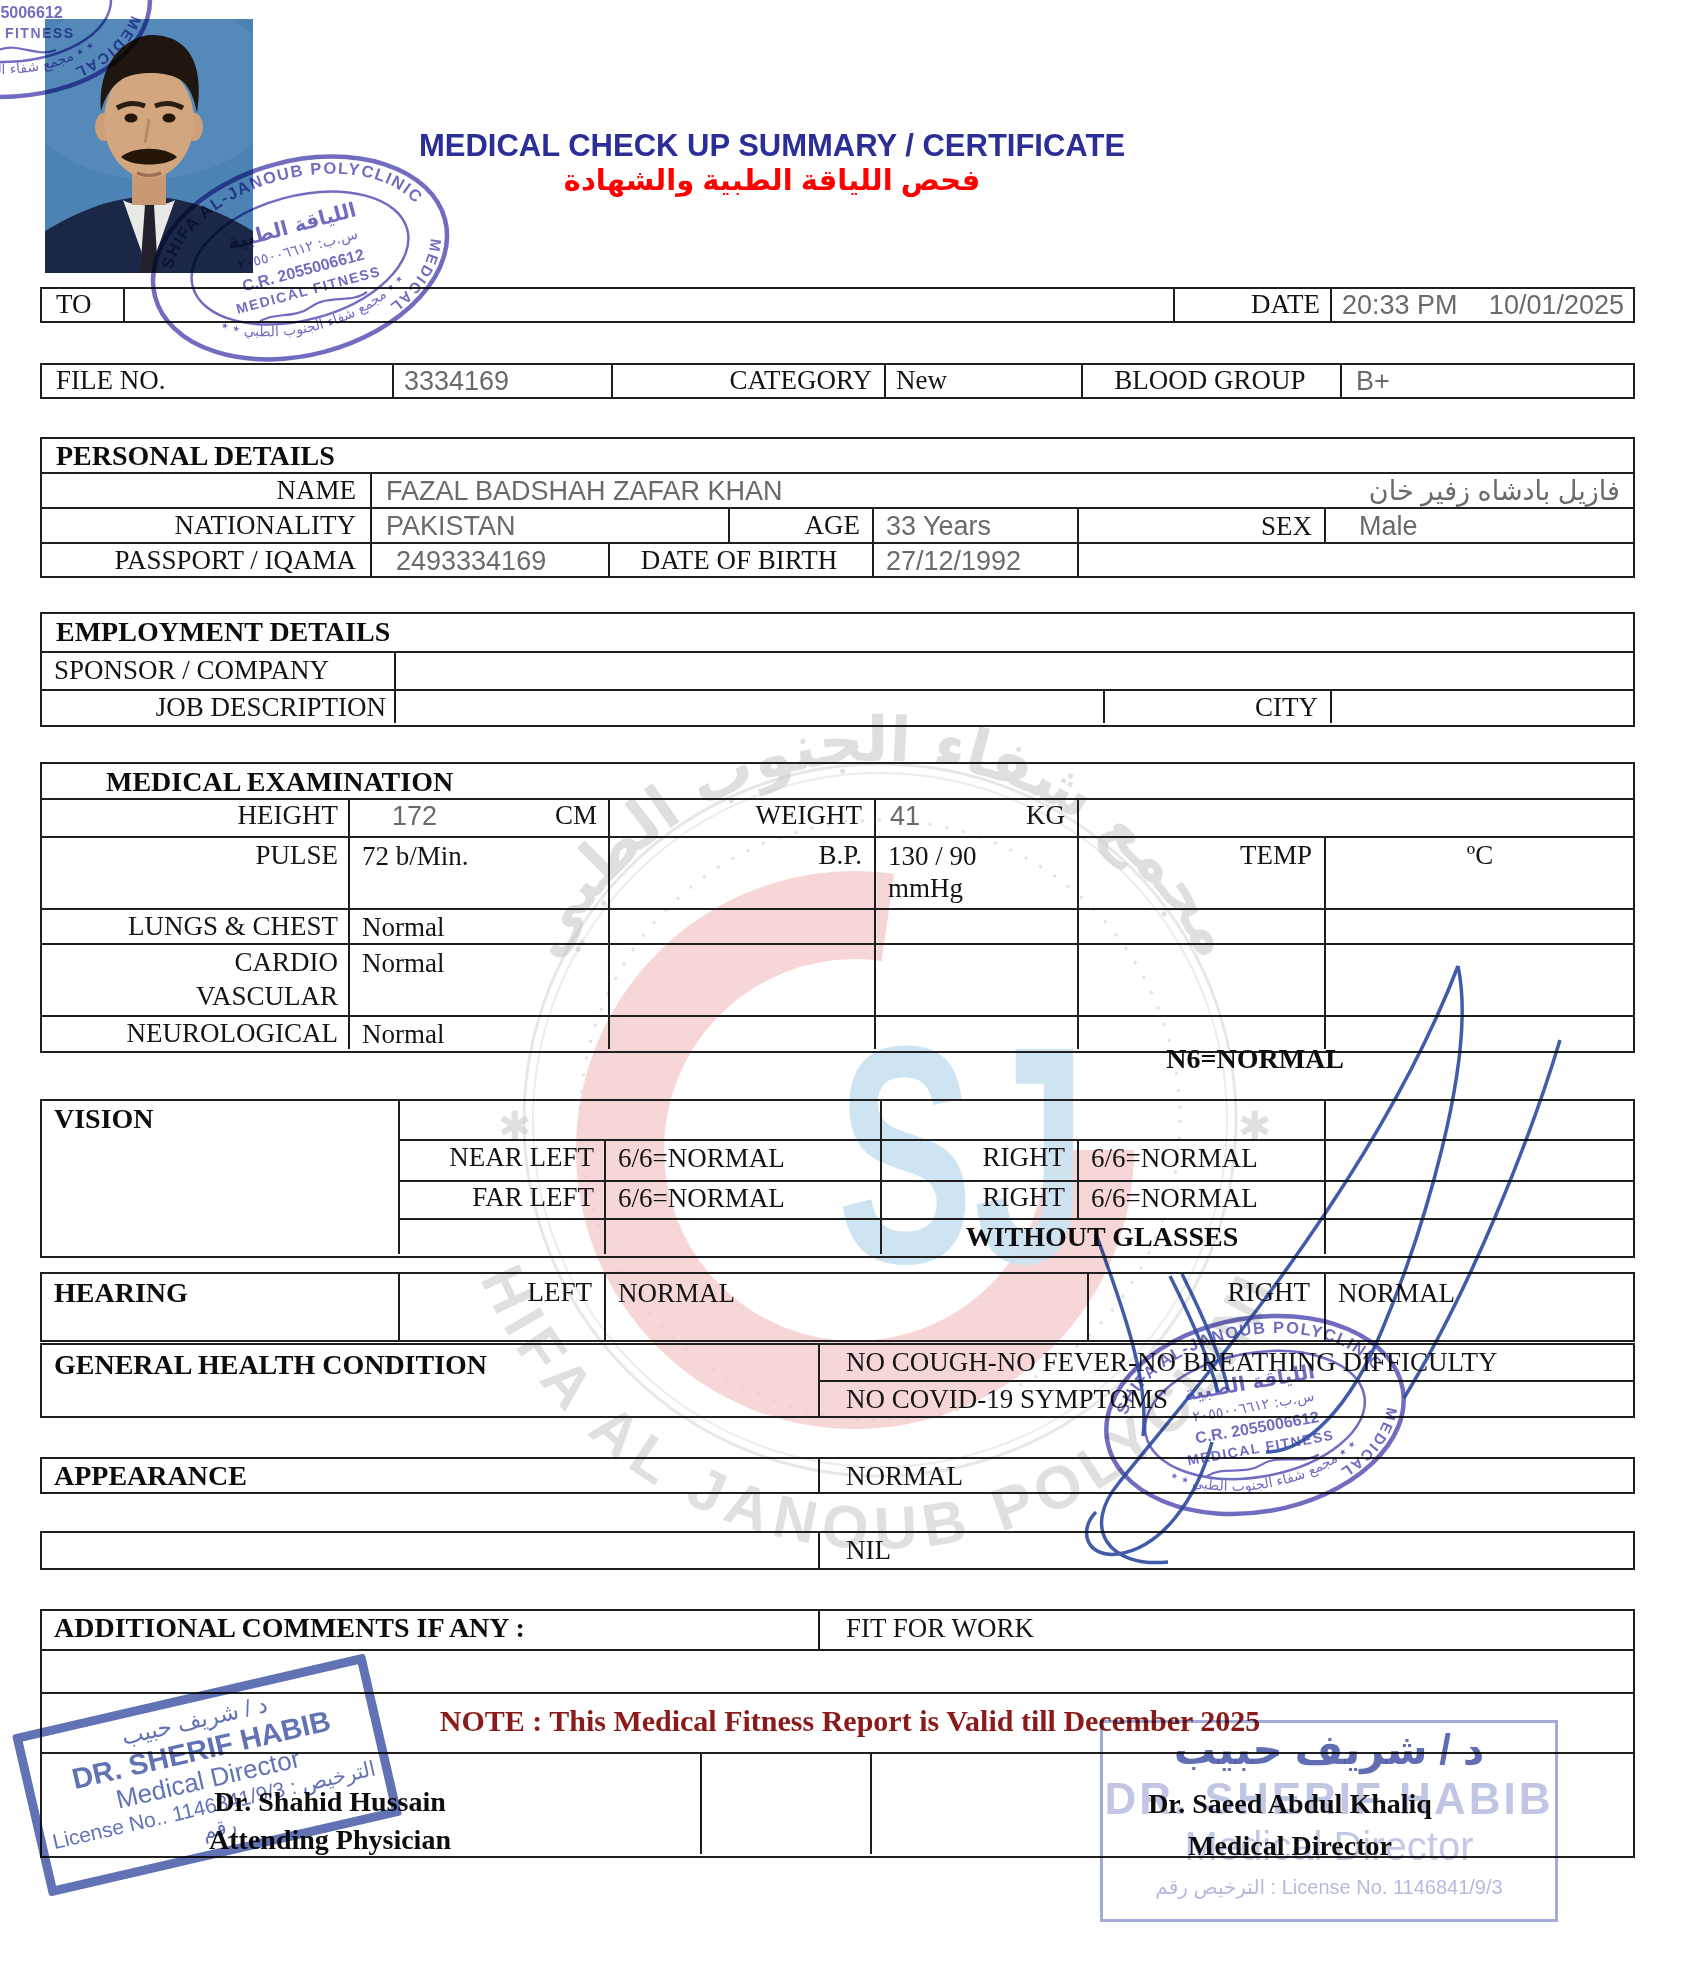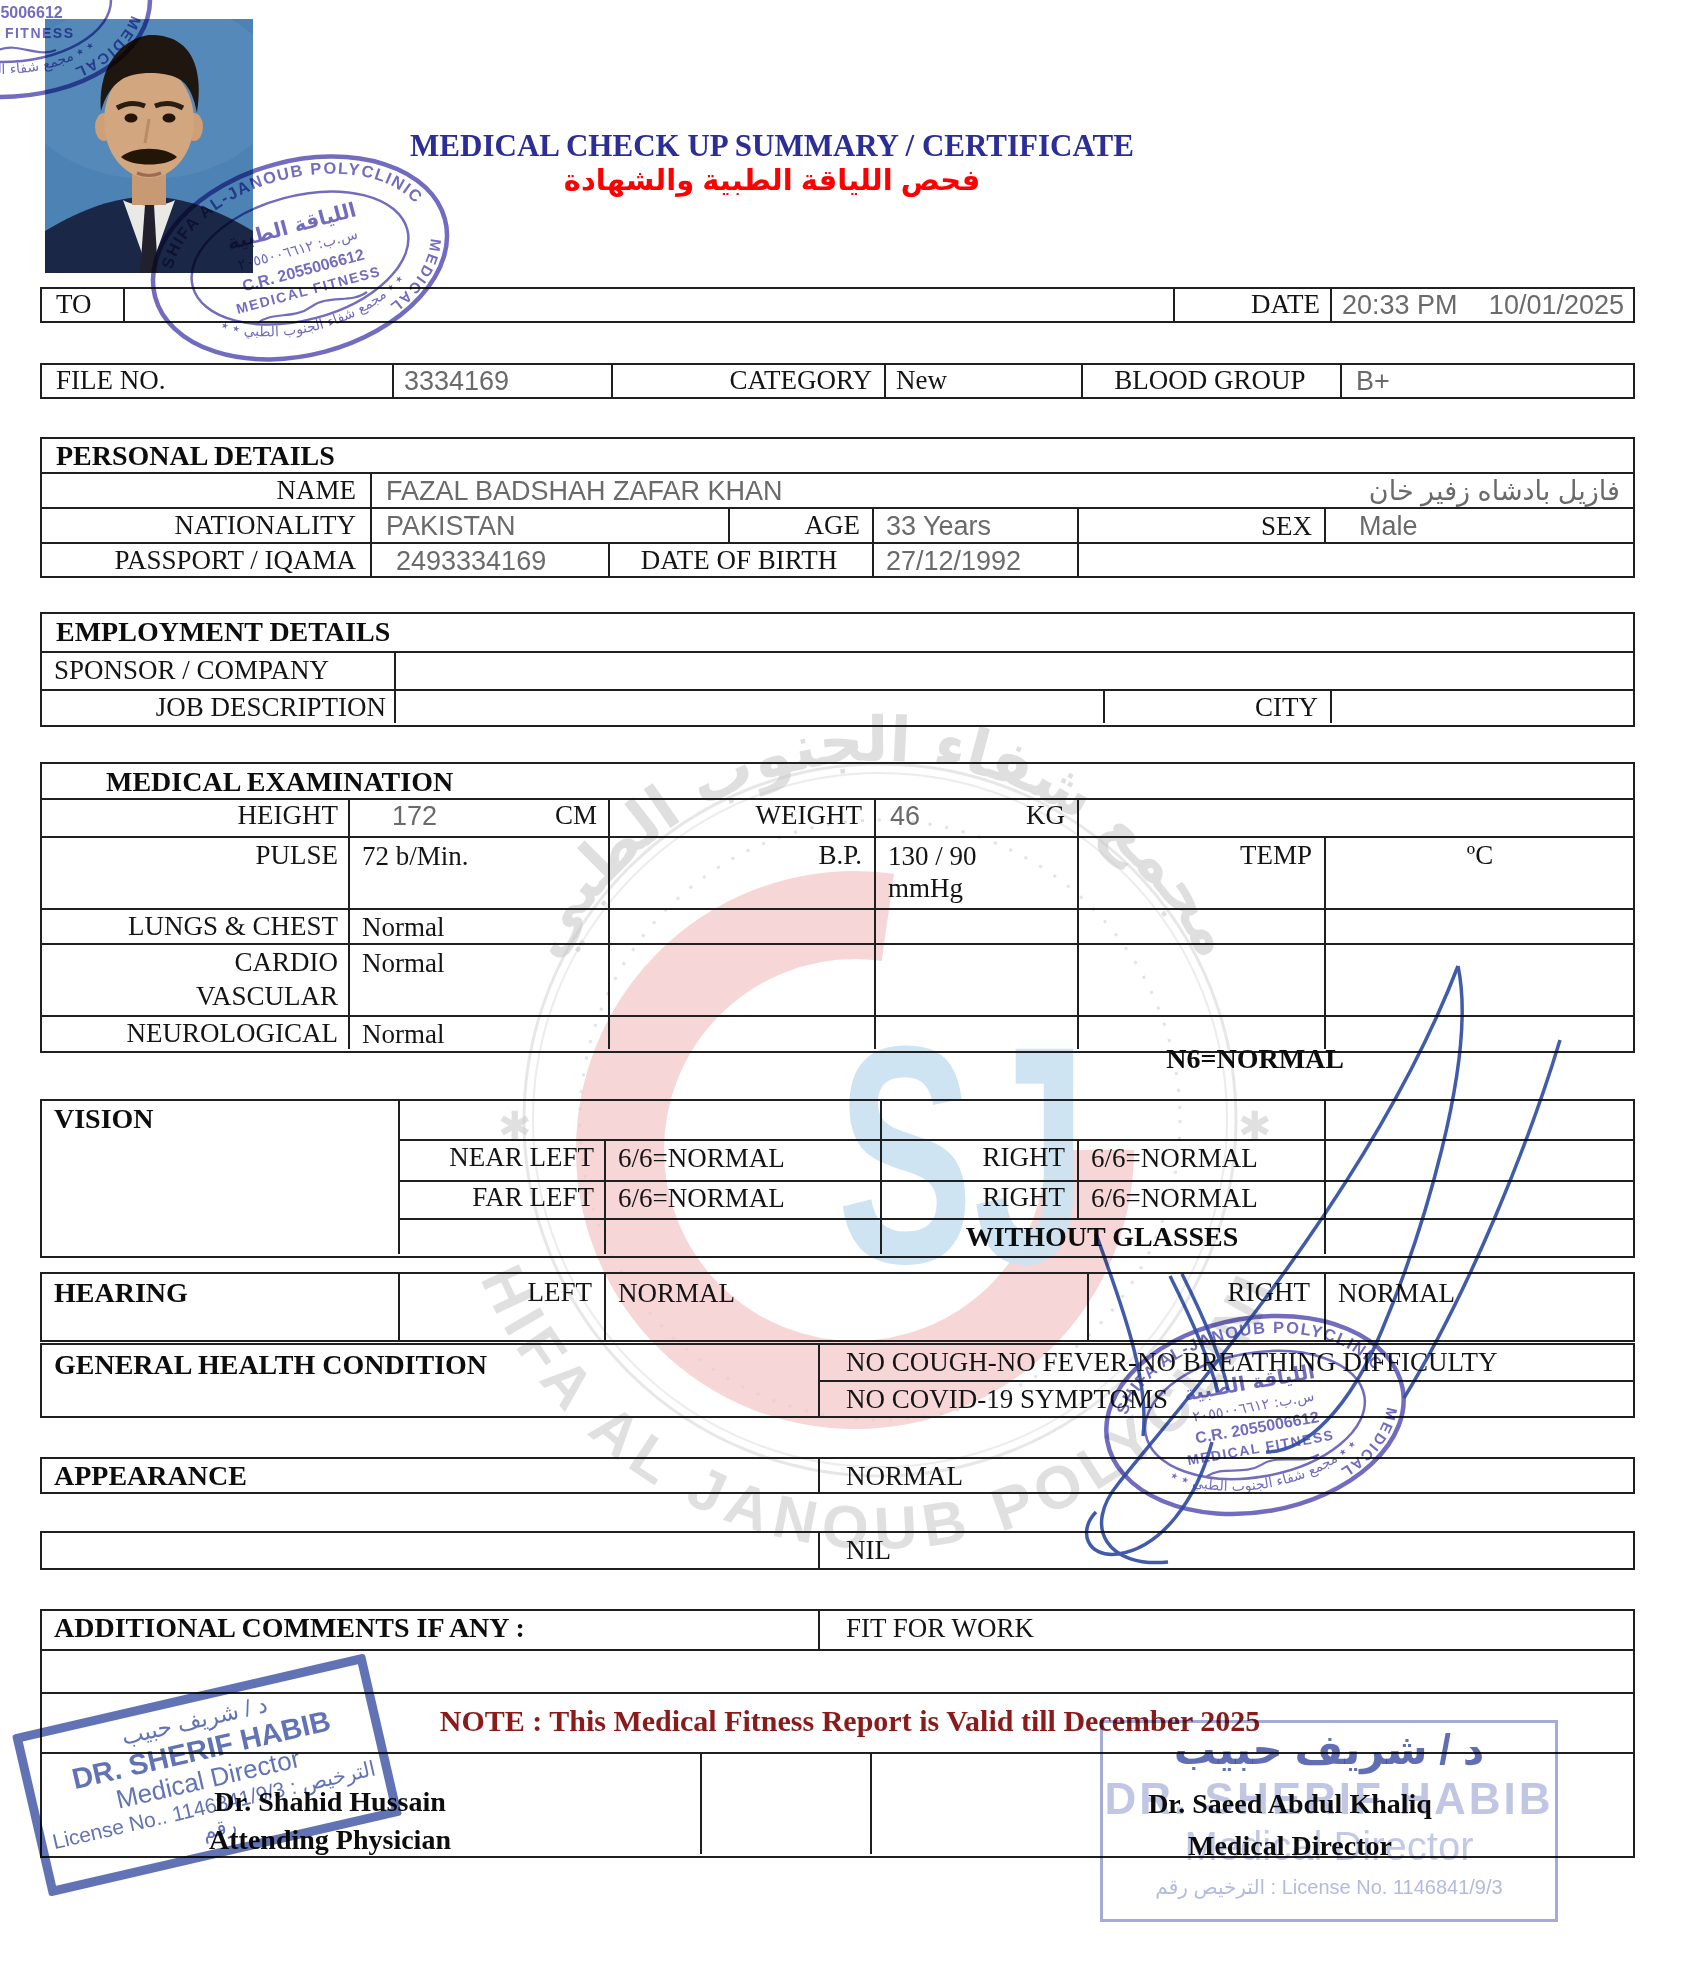--- a/index.html
+++ b/index.html
@@ -9,21 +9,21 @@
   .ser{font-family:"Liberation Serif","DejaVu Serif",serif;font-size:27px;color:#141414;}
   .serb{font-family:"Liberation Serif","DejaVu Serif",serif;font-size:28px;font-weight:bold;color:#0d0d0d;}
   .g{font-family:"Liberation Sans","DejaVu Sans",sans-serif;font-size:27px;color:#6a6a6a;}
   .hl,.vl{position:absolute;background:#1f1f1f;}
   .hl{height:2px;}
   .vl{width:2px;}
   .box{position:absolute;border:2px solid #1f1f1f;}
   #wm{position:absolute;left:0;top:0;z-index:0;}
   #content{position:absolute;left:0;top:0;width:1700px;height:1968px;z-index:1;}
   #ink{position:absolute;left:0;top:0;z-index:3;pointer-events:none;mix-blend-mode:multiply;}
-  .title{font-family:Liberation Serif, serif;font-weight:bold;font-size:31px;color:#2b2e96;text-align:center;}
+  .title{font-family:Liberation Sans, sans-serif;font-weight:bold;font-size:31px;color:#2b2e96;text-align:center;}
   .subt{font-family:"Liberation Sans","DejaVu Sans",sans-serif;font-weight:bold;font-size:29px;color:#fe0000;text-align:center;direction:rtl;}
   .note{font-size:30px;font-weight:bold;color:#8b1a1a;text-align:center;}
   .signame{font-size:28px;font-weight:bold;color:#0d0d0d;text-align:center;}
   .lstamp{position:absolute;left:26px;top:1692px;width:344px;height:148px;border:9px solid #4c5fab;
           transform:rotate(-13deg);z-index:3;mix-blend-mode:multiply;opacity:.88;border-radius:3px;
           font-family:"Liberation Sans","DejaVu Sans",sans-serif;color:#4c5fab;text-align:center;}
   .lstamp div{line-height:1.12;}
   .rstamp{position:absolute;left:1100px;top:1720px;width:452px;height:196px;border:3px solid rgba(90,102,180,.55);
           z-index:3;mix-blend-mode:multiply;font-family:"Liberation Sans","DejaVu Sans",sans-serif;text-align:center;}
   .photo{position:absolute;left:45px;top:19px;width:208px;height:254px;z-index:1;}
@@ -145,21 +145,21 @@
     <div class="vl" style="left:348px;top:798px;height:251px;"></div>
     <div class="vl" style="left:608px;top:798px;height:251px;"></div>
     <div class="vl" style="left:874px;top:798px;height:251px;"></div>
     <div class="vl" style="left:1077px;top:798px;height:251px;"></div>
     <div class="vl" style="left:1324px;top:836px;height:213px;"></div>
     <div class="t serb" style="left:106px;top:766px;">MEDICAL EXAMINATION</div>
     <div class="t ser" style="left:60px;top:800px;width:278px;text-align:right;">HEIGHT</div>
     <div class="t g" style="left:392px;top:801px;">172</div>
     <div class="t ser" style="left:505px;top:800px;width:92px;text-align:right;">CM</div>
     <div class="t ser" style="left:630px;top:800px;width:232px;text-align:right;">WEIGHT</div>
-    <div class="t g" style="left:890px;top:801px;">46</div>
+    <div class="t g" style="left:890px;top:801px;">41</div>
     <div class="t ser" style="left:975px;top:800px;width:90px;text-align:right;">KG</div>
     <div class="t ser" style="left:60px;top:840px;width:278px;text-align:right;">PULSE</div>
     <div class="t ser" style="left:362px;top:841px;">72 b/Min.</div>
     <div class="t ser" style="left:630px;top:840px;width:232px;text-align:right;">B.P.</div>
     <div class="t ser" style="left:888px;top:841px;">130 / 90</div>
     <div class="t ser" style="left:888px;top:873px;">mmHg</div>
     <div class="t ser" style="left:1100px;top:840px;width:212px;text-align:right;">TEMP</div>
     <div class="t ser" style="left:1330px;top:840px;width:300px;text-align:center;">ºC</div>
     <div class="t ser" style="left:60px;top:911px;width:278px;text-align:right;">LUNGS &amp; CHEST</div>
     <div class="t ser" style="left:362px;top:912px;">Normal</div>

